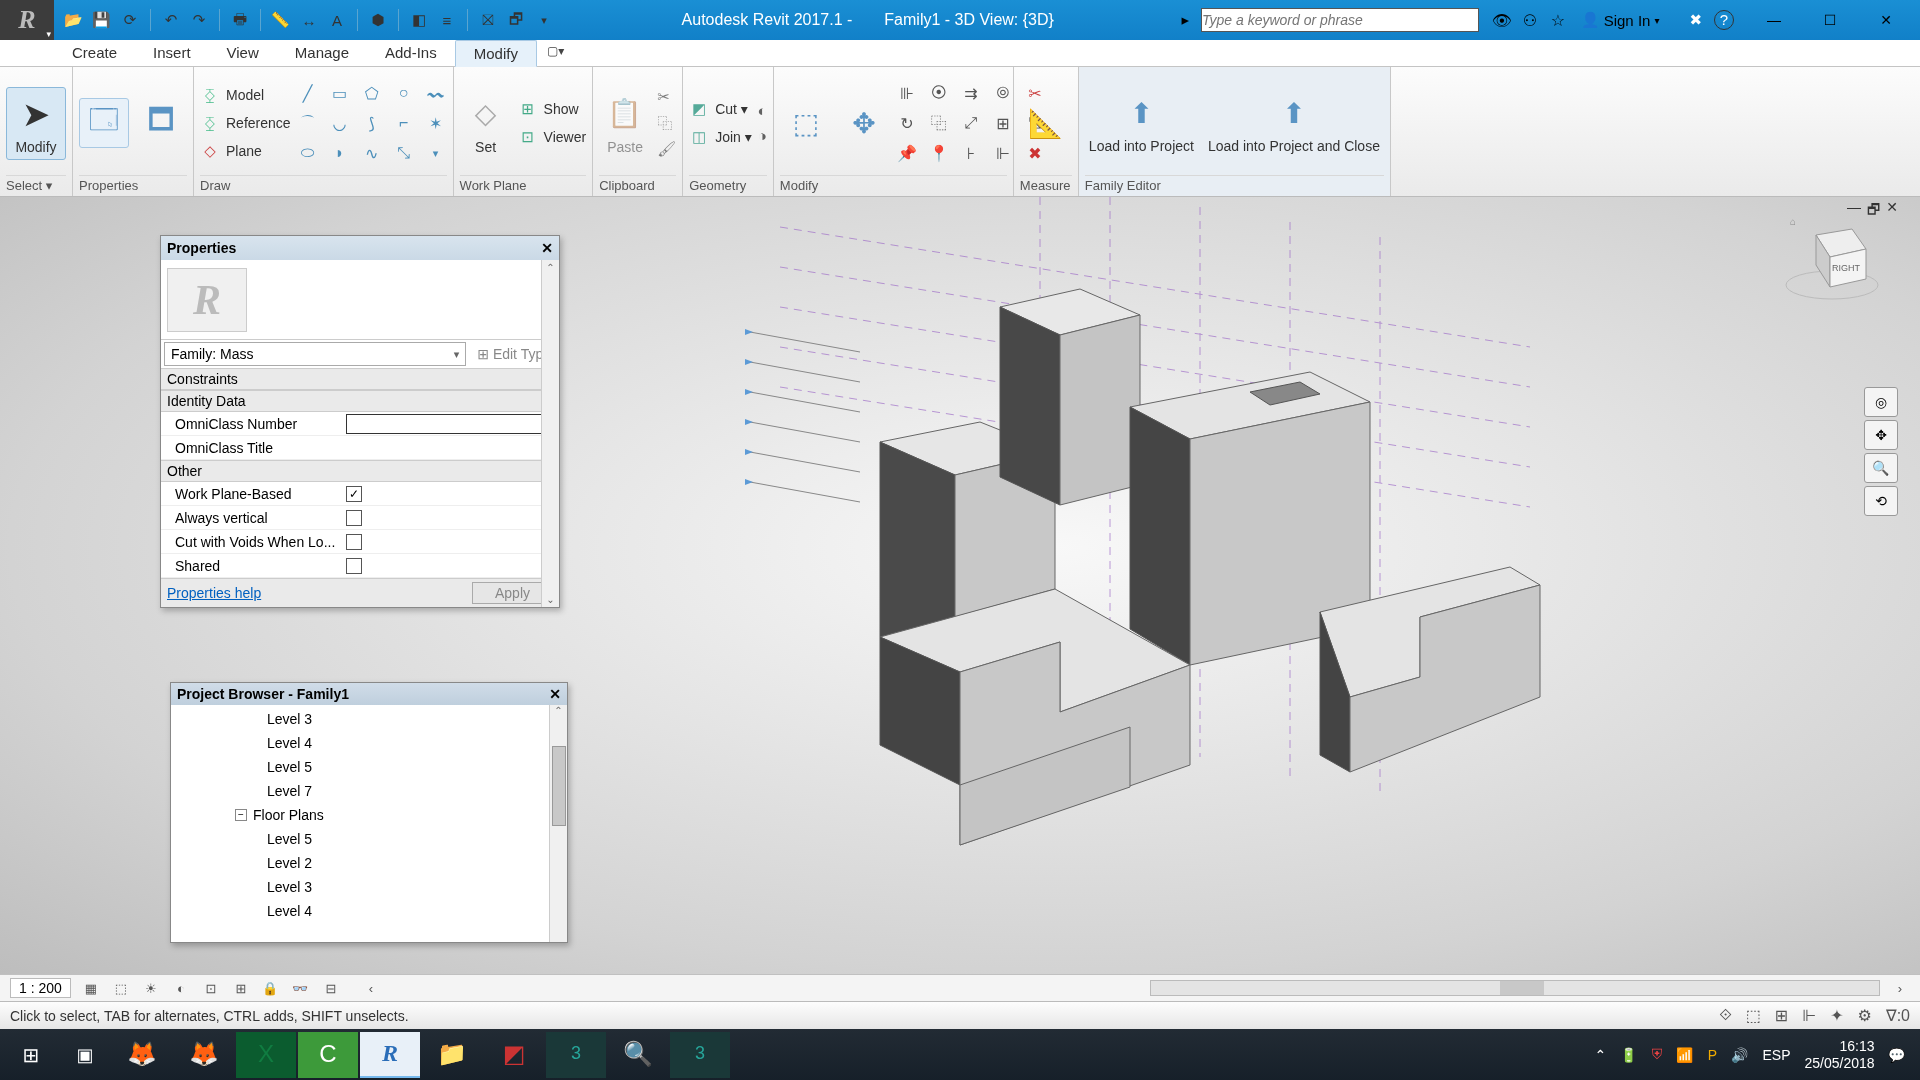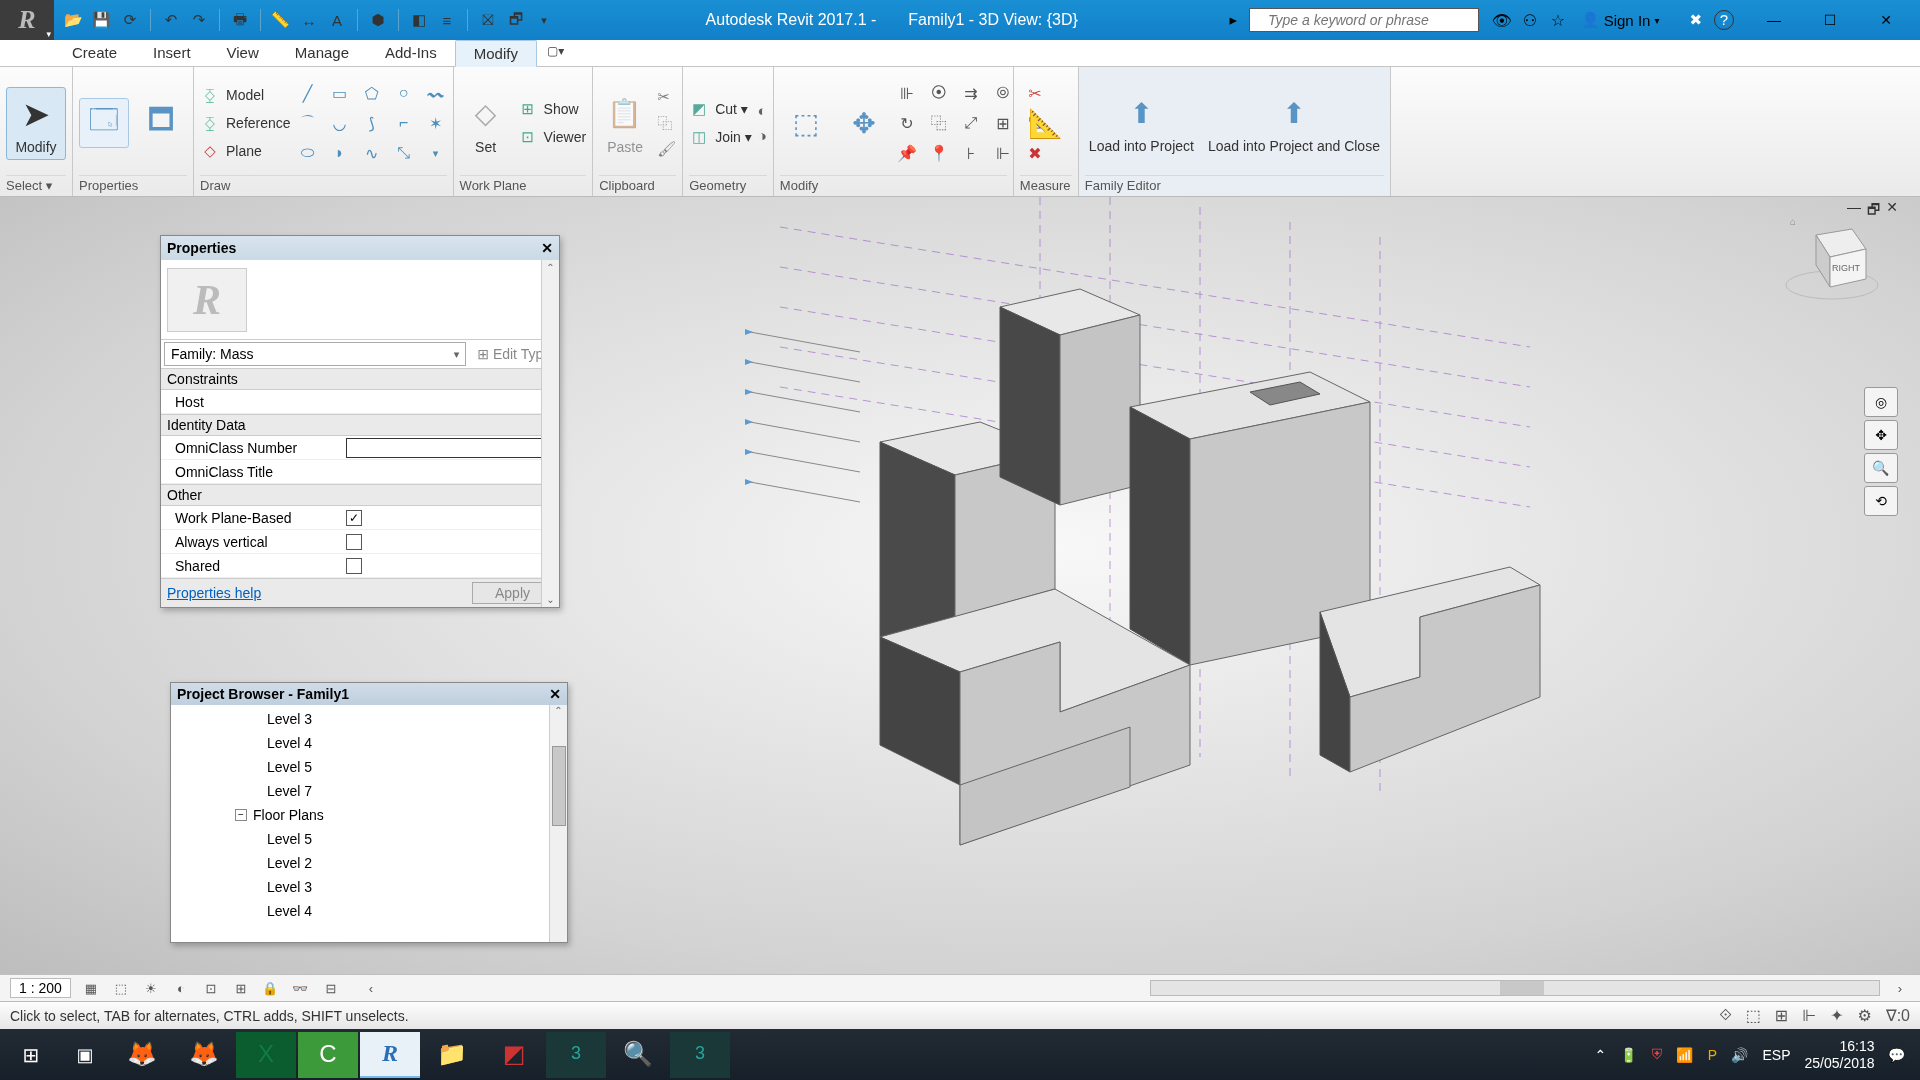--- a/index.html
+++ b/index.html
@@ -8,21 +8,21 @@
 
 .titlebar { height: 40px; background: linear-gradient(#1a8fd4, #1180c8); display: flex; align-items: center; color: #fff; }
 .titlebar .revit-logo { width: 54px; height: 40px; background: #3c3c3c; display: flex; align-items: center; justify-content: center; position: relative; }
 .titlebar .revit-logo .r-glyph { font-size: 26px; font-weight: bold; color: #bbb; font-style: italic; font-family: Georgia, serif; }
 .titlebar .revit-logo .drop { position: absolute; right: 3px; bottom: 1px; font-size: 9px; color: #fff; }
 .qat { display: flex; align-items: center; gap: 8px; padding-left: 10px; }
 .qat .qicon { width: 20px; height: 20px; display: flex; align-items: center; justify-content: center; font-size: 15px; color: #333; cursor: pointer; }
 .qat .qsep { width: 1px; height: 22px; background: #5aa5d0; margin: 0 2px; }
 .titlebar .title-center { flex: 1; text-align: center; font-size: 16px; display: flex; justify-content: center; gap: 32px; }
 .titlebar .title-right { display: flex; align-items: center; gap: 12px; padding-right: 6px; }
-.titlebar .search-box { width: 230px; height: 24px; background: #fff; border: 1px solid #555; font-style: italic; font-size: 14px; color: #666; padding: 0 18px; }
+.titlebar .search-box { width: 278px; height: 24px; background: #fff; border: 1px solid #555; font-style: italic; font-size: 14px; color: #666; padding: 0 0; }
 .titlebar .user-icons { display: flex; gap: 6px; }
 .titlebar .user-icons .ui-icon { width: 22px; display: flex; justify-content: center; font-size: 16px; color: #000; cursor: pointer; }
 .titlebar .signin { font-size: 15px; color: #000; display: flex; align-items: center; gap: 4px; cursor: pointer; }
 .titlebar .win-controls { display: flex; }
 .titlebar .win-btn { width: 56px; height: 40px; display: flex; align-items: center; justify-content: center; font-size: 14px; color: #000; cursor: pointer; }
 
 
 .menubar { height: 27px; background: #fff; display: flex; border-bottom: 1px solid #c4c4c4; padding-left: 54px; }
 .menubar .tab { padding: 4px 18px; font-size: 15px; color: #333; cursor: pointer; }
 .menubar .tab.active { background: #e6f1fa; border: 1px solid #a8c9e4; border-bottom: 1px solid #e6f1fa; border-radius: 2px 2px 0 0; margin-bottom: -1px; }
@@ -462,24 +462,20 @@
     <div class="sel">
         <span>Family: Mass</span>
         <span style="font-size:11px;color:#666;">▾</span>
       </div>
     <span class="edit">⊞ Edit Type</span>
   </div>
   <div class="cat">
       <span>Constraints</span>
       <span>⌃</span>
     </div>
-  <div class="prow">
-      <span class="pname">Host</span>
-      <span style="flex:1;"></span>
-    </div>
   <div class="cat">
       <span>Identity Data</span>
       <span>⌃</span>
     </div>
   <div class="prow">
       <span class="pname">OmniClass Number</span>
       <input class="pval" style="">
     </div>
   <div class="prow">
       <span class="pname">OmniClass Title</span>
@@ -489,20 +485,25 @@
       <span>Other</span>
       <span>⌃</span>
     </div>
   <div class="prow">
       <span class="pname">Work Plane-Based</span>
       <span class="pchk">✓</span>
       <span style="flex:1;"></span>
     </div>
   <div class="prow">
       <span class="pname">Always vertical</span>
+      <span class="pchk"></span>
+      <span style="flex:1;"></span>
+    </div>
+  <div class="prow">
+      <span class="pname">Cut with Voids When Lo...</span>
       <span class="pchk"></span>
       <span style="flex:1;"></span>
     </div>
   <div class="prow">
       <span class="pname">Shared</span>
       <span class="pchk"></span>
       <span style="flex:1;"></span>
     </div>
   <div class="footer">
     <a href="#">Properties help</a>

